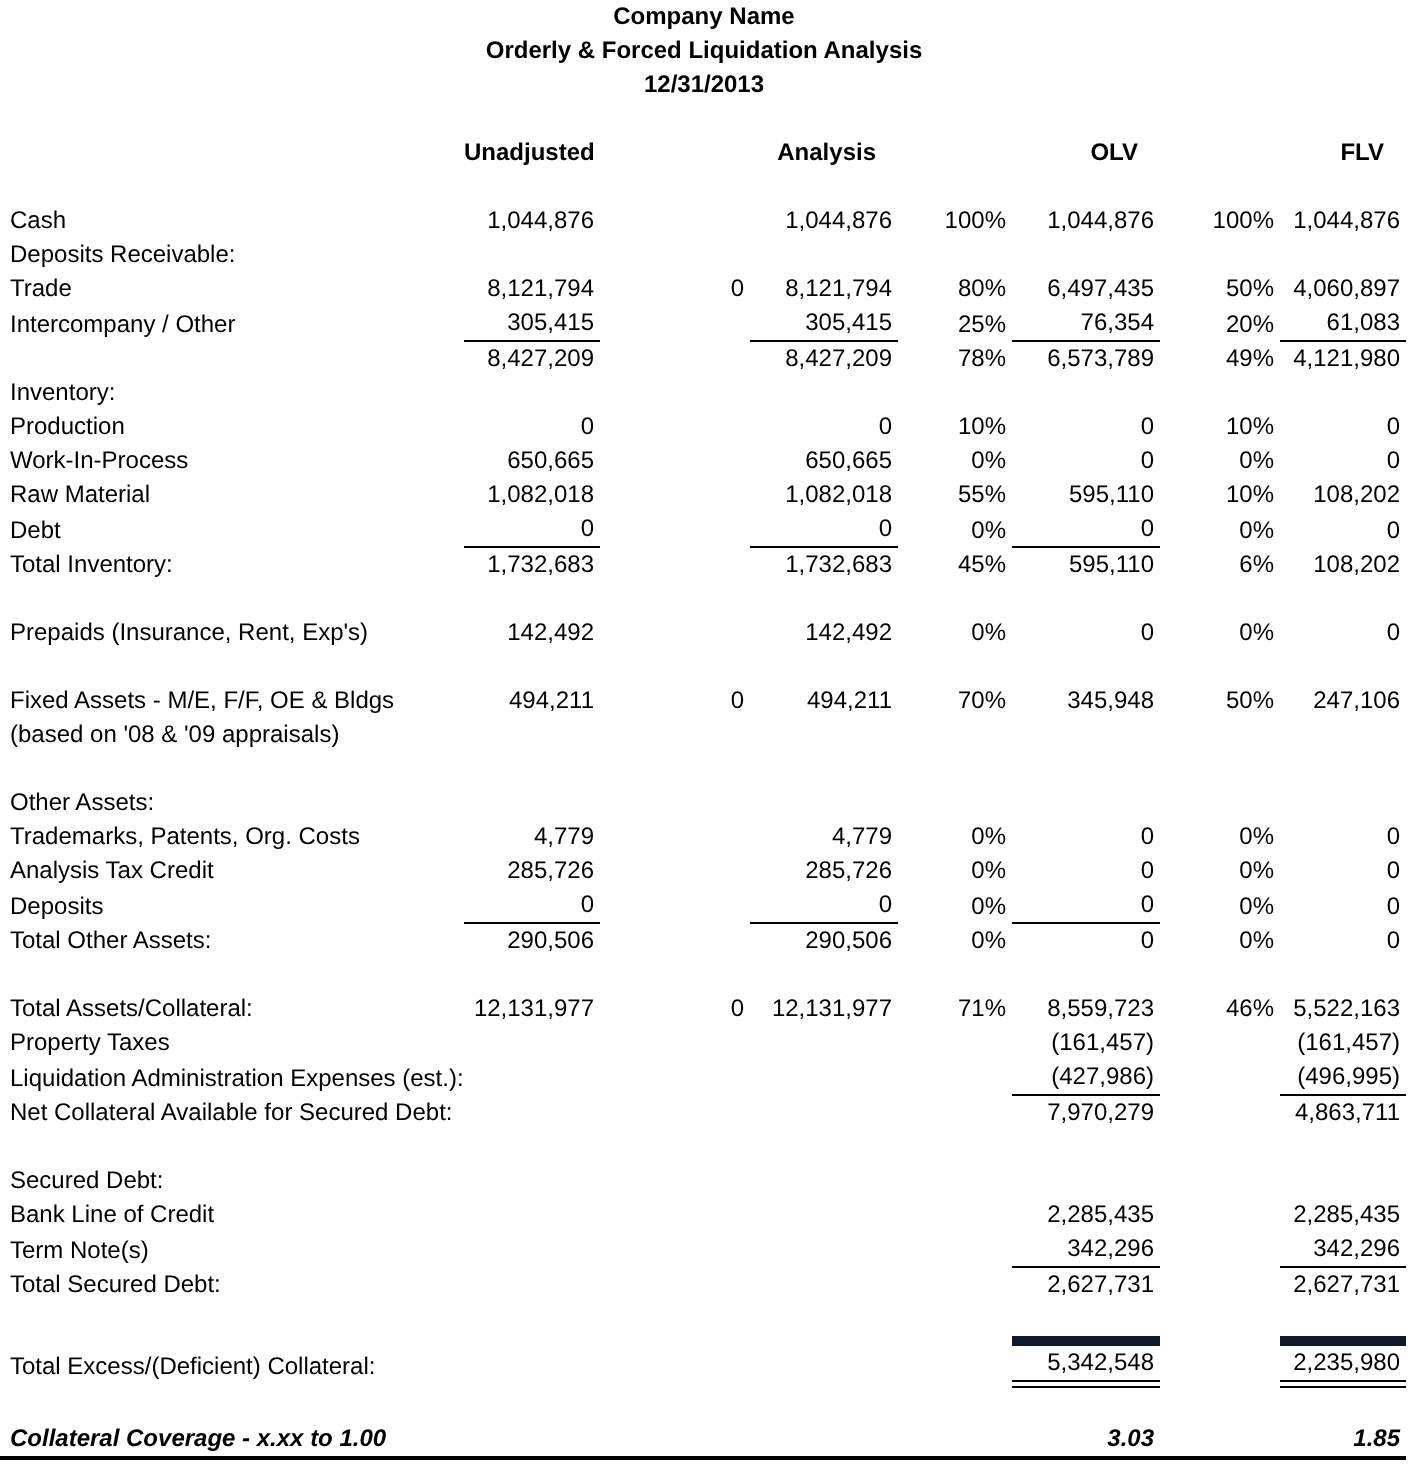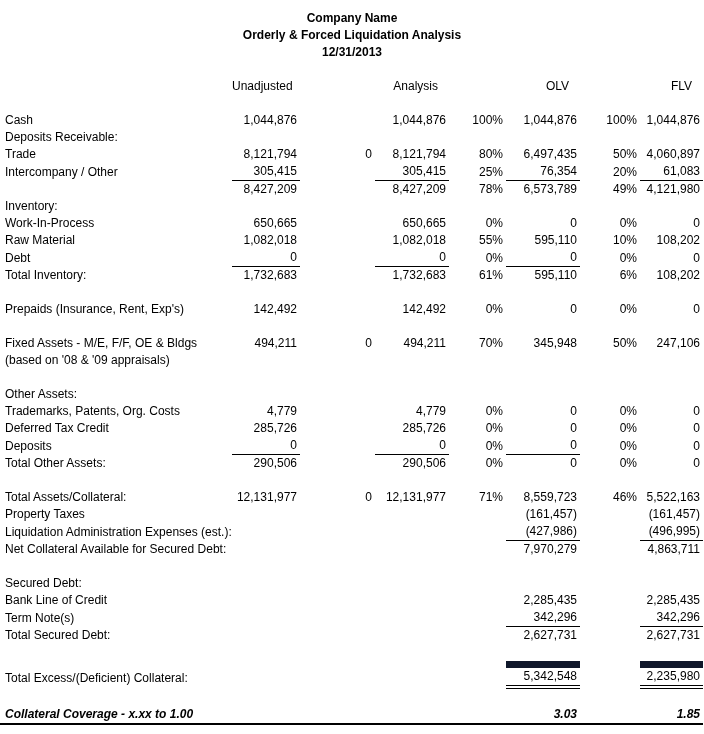--- a/index.html
+++ b/index.html
@@ -9,21 +9,21 @@
     color: #000000;
     font-family: "Liberation Sans", sans-serif;
     font-size: 12px;
   }
   .sheet {
     width: 704px;
     height: 734px;
     overflow: hidden;
     background: #ffffff;
   }
-  .title-block { padding-top: 10px; }
+  .title-block { padding-top: 0; }
   .title-line {
     height: 17px;
     line-height: 17px;
     text-align: center;
     font-weight: bold;
     white-space: nowrap;
   }
   .gap { height: 17px; }
   table {
     border-collapse: collapse;
@@ -33,28 +33,28 @@
   tr { height: 17px; }
   td, th {
     padding: 0;
     height: 17px;
     line-height: 17px;
     white-space: nowrap;
     overflow: hidden;
     font-size: 12px;
     vertical-align: bottom;
   }
-  th { font-weight: normal; }
+  th { font-weight: bold; }
   .num  { text-align: right; padding-right: 3px; }
   .h1   { text-align: right; padding-right: 11px; }
   .hc   { text-align: center; }
   .lbl  { text-align: left; padding-left: 5px; }
   .ind  { }
   .ub   { border-bottom: 1px solid #000000; }
-  .ut   { border-top: 7px solid #0f172a; text-align: right; }
+  .ut   { border-top: 5px solid #0f172a; text-align: right; }
   .db   { border-bottom: 4px double #000000; }
   tr.bi td { font-weight: bold; font-style: italic; }
   tr.bb td { border-bottom: 2px solid #000000; }
 </style>
 </head>
 <body>
 
 <div class="sheet">
   <div class="title-block">
     <div class="title-line">Company Name</div>
@@ -150,20 +150,30 @@
           <td class="lbl">Inventory:</td>
           <td class="num"></td>
           <td class="num"></td>
           <td class="num"></td>
           <td class="num"></td>
           <td class="num"></td>
           <td class="num"></td>
           <td class="num"></td>
         </tr>
         <tr>
+          <td class="lbl ind">Production</td>
+          <td class="num">0</td>
+          <td class="num"></td>
+          <td class="num">0</td>
+          <td class="num">10%</td>
+          <td class="num">0</td>
+          <td class="num">10%</td>
+          <td class="num">0</td>
+        </tr>
+        <tr>
           <td class="lbl ind">Work-In-Process</td>
           <td class="num">650,665</td>
           <td class="num"></td>
           <td class="num">650,665</td>
           <td class="num">0%</td>
           <td class="num">0</td>
           <td class="num">0%</td>
           <td class="num">0</td>
         </tr>
         <tr>
@@ -184,21 +194,21 @@
           <td class="num">0%</td>
           <td class="num ub">0</td>
           <td class="num">0%</td>
           <td class="num">0</td>
         </tr>
         <tr>
           <td class="lbl">Total Inventory:</td>
           <td class="num">1,732,683</td>
           <td class="num"></td>
           <td class="num">1,732,683</td>
-          <td class="num">61%</td>
+          <td class="num">45%</td>
           <td class="num">595,110</td>
           <td class="num">6%</td>
           <td class="num">108,202</td>
         </tr>
         <tr>
           <td class="lbl"></td>
           <td class="num"></td>
           <td class="num"></td>
           <td class="num"></td>
           <td class="num"></td>
@@ -270,21 +280,21 @@
           <td class="lbl ind">Trademarks, Patents, Org. Costs</td>
           <td class="num">4,779</td>
           <td class="num"></td>
           <td class="num">4,779</td>
           <td class="num">0%</td>
           <td class="num">0</td>
           <td class="num">0%</td>
           <td class="num">0</td>
         </tr>
         <tr>
-          <td class="lbl ind">Deferred Tax Credit</td>
+          <td class="lbl ind">Analysis Tax Credit</td>
           <td class="num">285,726</td>
           <td class="num"></td>
           <td class="num">285,726</td>
           <td class="num">0%</td>
           <td class="num">0</td>
           <td class="num">0%</td>
           <td class="num">0</td>
         </tr>
         <tr>
           <td class="lbl ind">Deposits</td>

